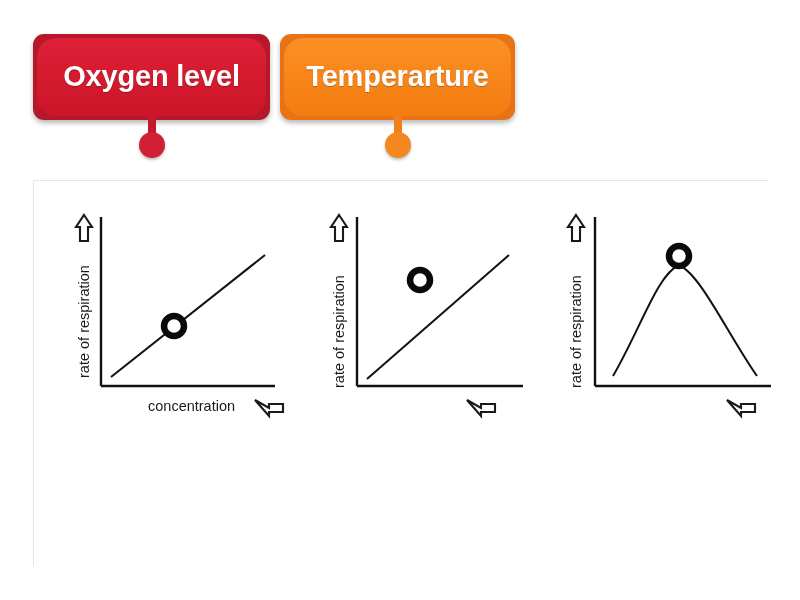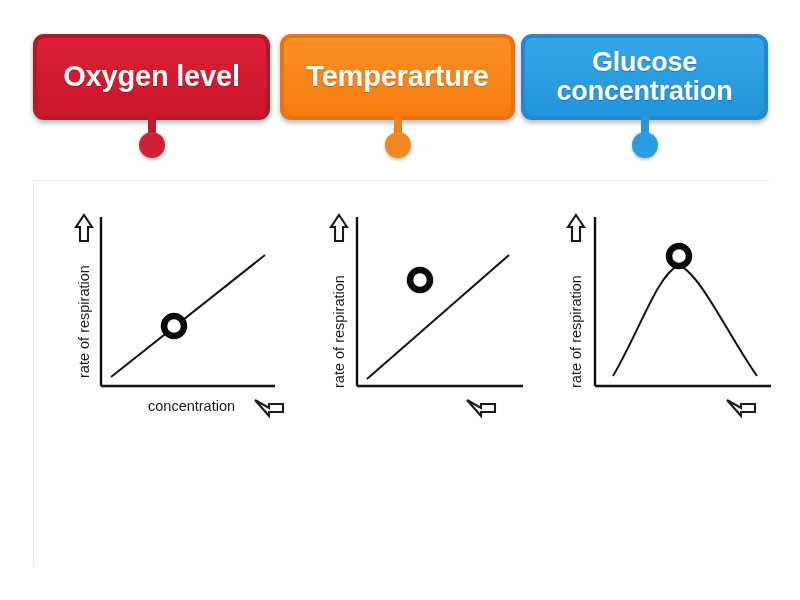--- a/index.html
+++ b/index.html
@@ -33,21 +33,21 @@
     box-sizing: border-box;
     padding: 4px;
     box-shadow: 0 3px 5px rgba(0,0,0,0.28);
     display: flex;
     align-items: center;
     justify-content: center;
   }
   .card-inner {
     width: 100%;
     height: 100%;
-    border-radius: 8px;
+    border-radius: 19px;
     display: flex;
     align-items: center;
     justify-content: center;
     text-align: center;
     box-sizing: border-box;
     padding: 0 18px;
   }
   .card-label {
     color: #ffffff;
     font-weight: bold;
@@ -130,29 +130,20 @@
   <div class="card-wrap" id="card-temperature" style="left:280px;">
     <div class="card" style="width:235px;height:86px;align-items:flex-end;">
       <div class="card-inner">
         <span class="card-label" style="font-size:29px;">Temperarture</span>
       </div>
       <div class="pin-stem"></div>
       <div class="pin-dot"></div>
     </div>
   </div>
 
-  <div class="card-wrap" id="card-glucose" style="left:521px;">
-    <div class="card" style="width:247px;height:86px;">
-      <div class="card-inner">
-        <span class="card-label" style="font-size:27px;">Glucose concentration</span>
-      </div>
-      <div class="pin-stem"></div>
-      <div class="pin-dot"></div>
-    </div>
-  </div>
 
 </div>
 
 <div id="graph-panel">
 
   <div class="graph-slot" style="left:5px;">
     <svg width="262" height="230" viewBox="0 0 262 230">
 
       <g>
         <path d="M45,12 L53,24 L49,24 L49,38 L41,38 L41,24 L37,24 Z" fill="#ffffff" stroke="#1a1a1a" stroke-width="2.1" stroke-linejoin="miter"></path>

